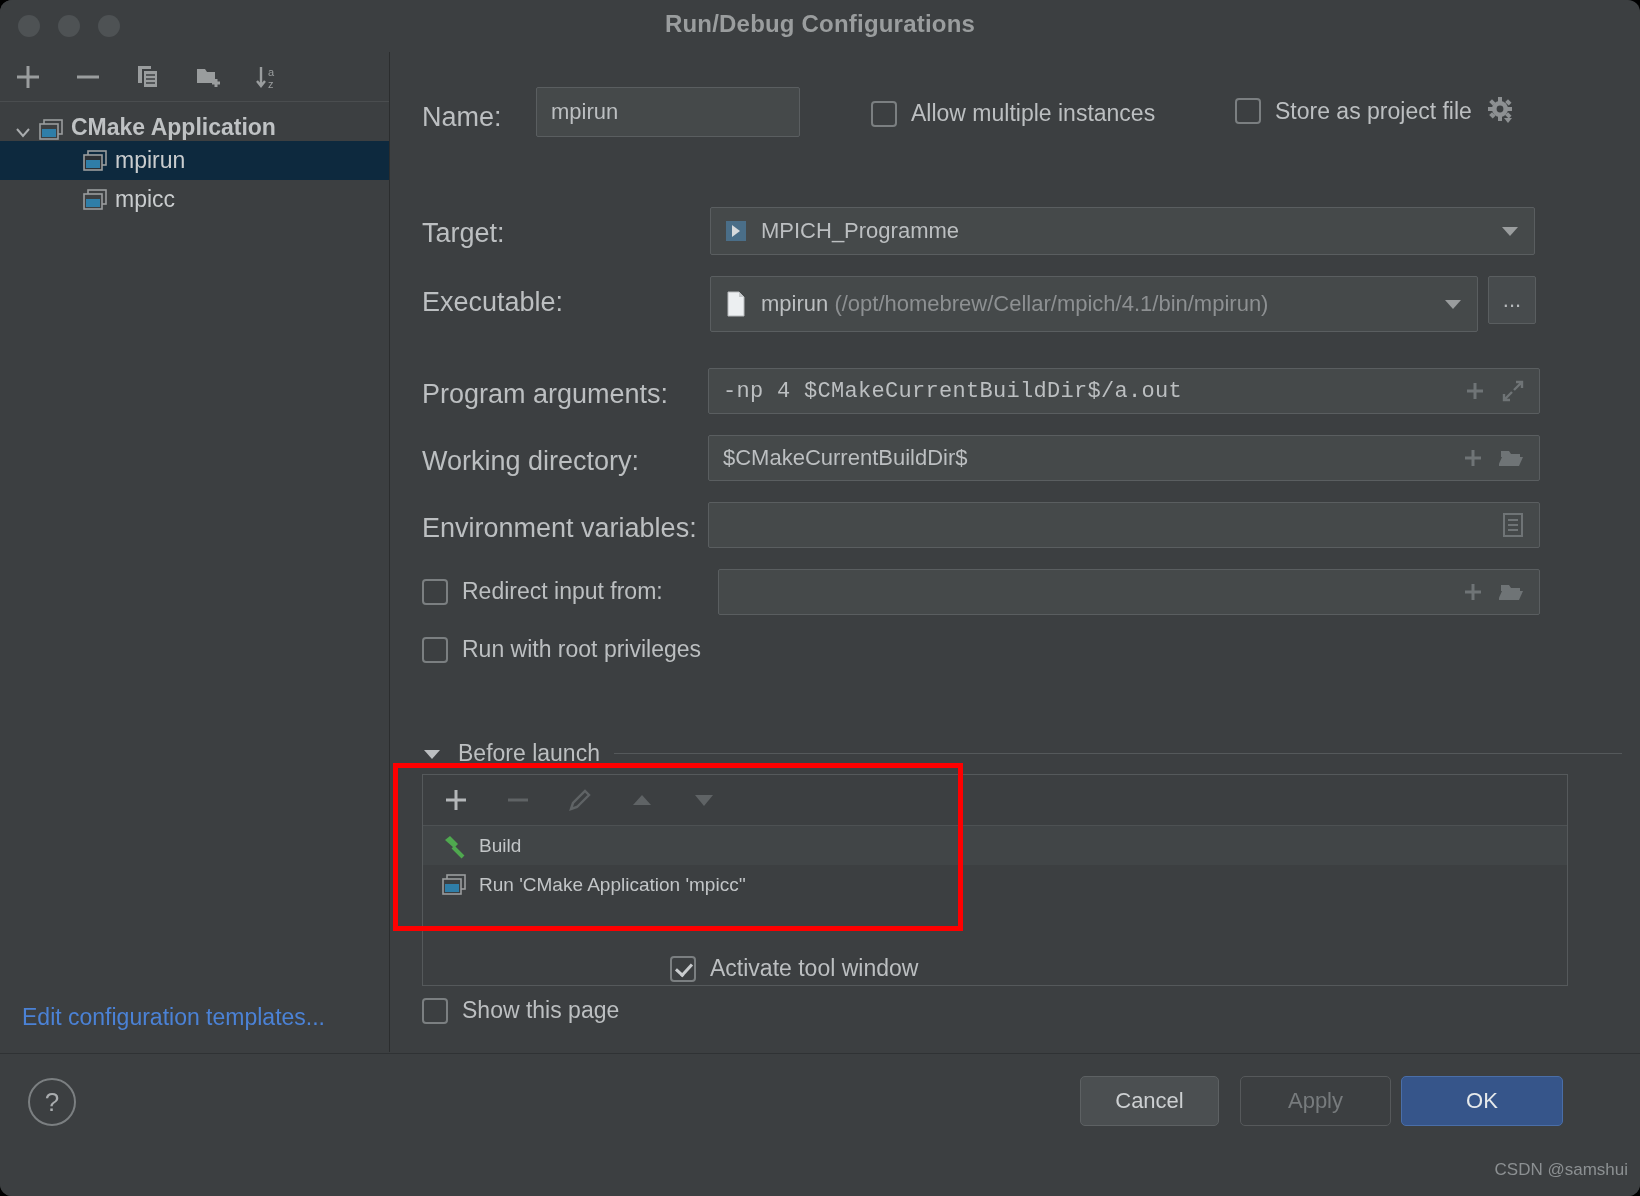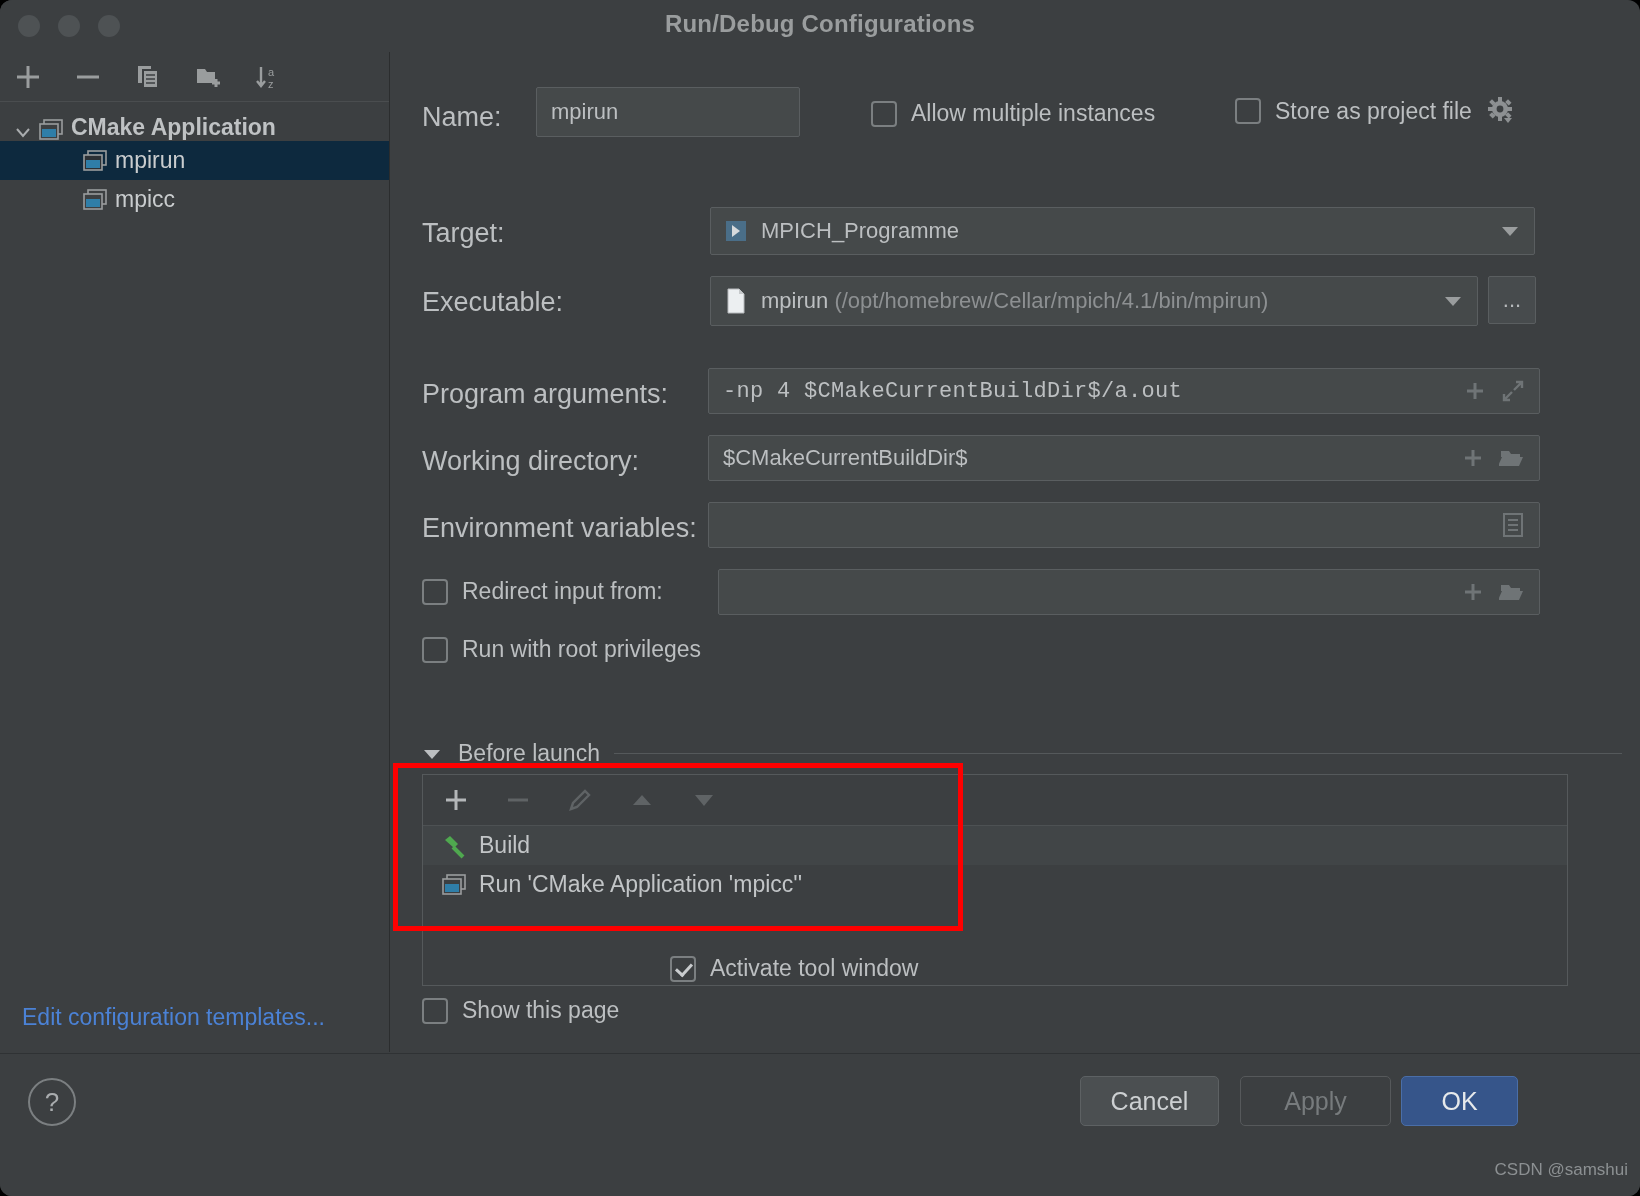--- a/index.html
+++ b/index.html
@@ -240,21 +240,21 @@
     justify-content: center;
     color: #9a9d9e;
   }
   .bl-tb-btn.disabled { color: #5f6365; }
   .bl-item {
     height: 39px;
     display: flex;
     align-items: center;
     gap: 12px;
     padding-left: 18px;
-    font-size: 23px;
+    font-size: 19px;
     color: #c2c5c7;
     box-sizing: border-box;
   }
   #bl-item-0 { background: #414547; }
 
   #red-highlight {
     position: absolute;
     left: 393px; top: 763px;
     width: 570px; height: 168px;
     border: 5px solid #fe0000;
@@ -285,36 +285,36 @@
   }
   .dlg-btn {
     position: absolute;
     top: 22px;
     height: 50px;
     border-radius: 5px;
     box-sizing: border-box;
     display: flex;
     align-items: center;
     justify-content: center;
-    font-size: 25px;
+    font-size: 22px;
   }
   #btn-cancel {
     left: 1080px; width: 139px;
     background: #4b4f51;
     border: 1px solid #5d6163;
     color: #cdd0d2;
   }
   #btn-apply {
     left: 1240px; width: 151px;
     background: #3c3f41;
     border: 1px solid #56595b;
     color: #777b7d;
   }
   #btn-ok {
-    left: 1401px; width: 117px;
+    left: 1401px; width: 162px;
     background: #36558a;
     border: 1px solid #4a6ea8;
     color: #e6e9eb;
   }
   #watermark {
     position: absolute;
     right: 12px; top: 1160px;
     font-size: 17px;
     color: #8c9092;
   }
@@ -450,21 +450,21 @@
       </span>
       <span class="value">MPICH_Programme</span>
       <span class="field-icons">
         <svg width="20" height="14" viewBox="0 0 20 14">
             <path d="M2 3 L18 3 L10 12 Z" fill="#9a9d9e"></path>
           </svg>
       </span>
     </div>
 
     <div class="row-label" style="left:32px; top:235px;">Executable:</div>
-    <div class="field" style="left:320px; top:224px; width:768px; height:50px;align-items:center;">
+    <div class="field" style="left:320px; top:224px; width:768px; height:56px;align-items:center;">
       <span style="margin-left:14px;display:flex;align-items:center;">
         <svg width="22" height="26" viewBox="0 0 22 26">
           <path d="M3 1 h11 l5 5 v19 h-16 z" fill="#eceff1" stroke="#b7babc" stroke-width="1"></path>
           <path d="M14 1 v5 h5" fill="#c6c9cb"></path>
         </svg>
       </span>
       <span class="value">
         <span>mpirun</span>
         <span class="dim">(/opt/homebrew/Cellar/mpich/4.1/bin/mpirun)</span>
       </span>

